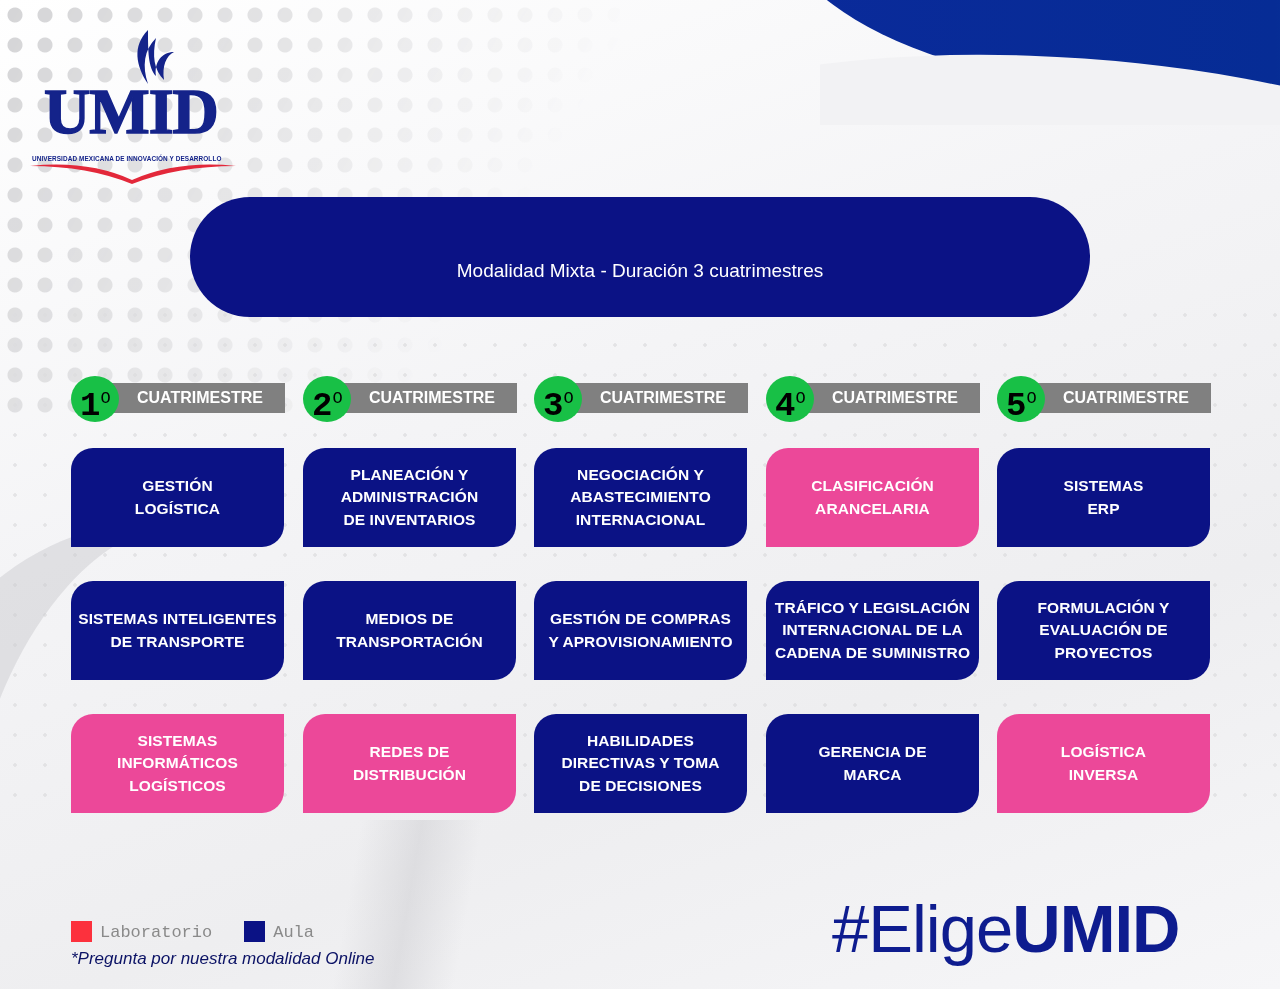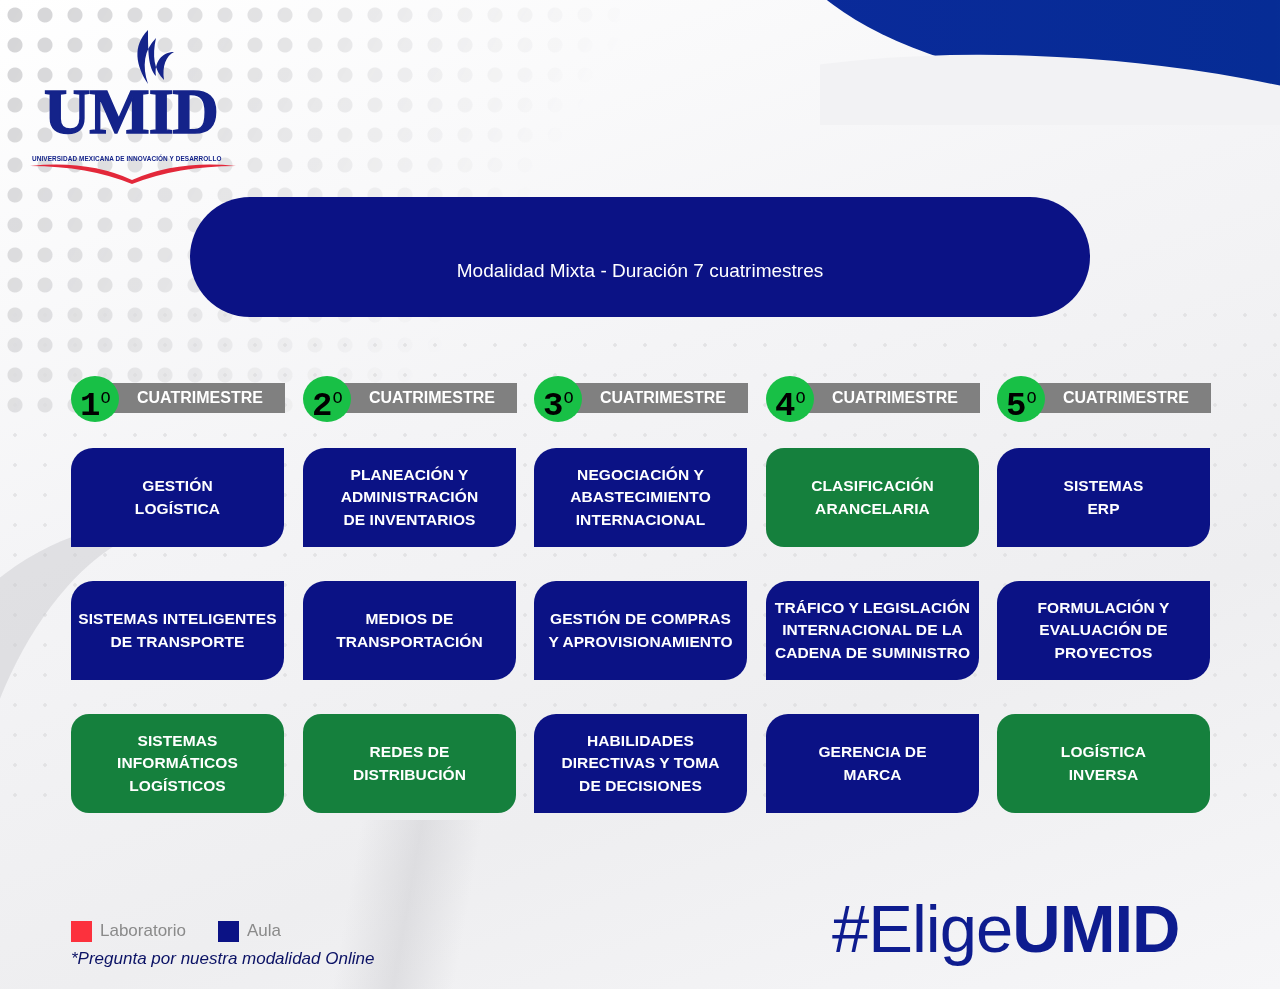--- a/index.html
+++ b/index.html
@@ -93,27 +93,27 @@
   .term-head .num sup {
     font-size: 17px; font-weight: normal; vertical-align: 12px; margin-left: 1px;
   }
   .course {
     position: absolute; left: 0; width: 213px; height: 99px; border-radius: 22px 0 22px 0;
     color: #fff; font-weight: bold; font-size: 15.5px; line-height: 22.5px;
     display: flex; align-items: center; justify-content: center; text-align: center;
     white-space: pre-line; letter-spacing: 0.1px;
   }
   .course.aula { background: #0b1285; }
-  .course.lab { background: #15803d; border-radius: 18px; }
+  .course.lab { background: #ec4899; }
   .course.r0 { top: 72px; }
   .course.r1 { top: 205px; }
   .course.r2 { top: 338px; }
 
   
-  .legend { position: absolute; left: 71px; top: 920px; height: 22px; display: flex; align-items: center; }
+  .legend { position: absolute; left: 71px; top: 920px; height: 22px; display: flex; align-items: flex-end; font-family: Liberation Mono, monospace; }
   .legend .sw { width: 21px; height: 21px; }
   .legend .lbl { color: #8a8a8a; font-size: 17px; margin-left: 8px; margin-right: 32px; }
   .note { position: absolute; left: 71px; top: 949px; font-size: 17px; font-style: italic; color: #0b1265; }
 
   .hashtag { position: absolute; left: 832px; top: 895px; font-size: 67px; color: #0e1c8f; letter-spacing: -1px; line-height: 1; }
   .hashtag b { font-weight: 900; }
 </style>
 </head>
 <body>
 
@@ -133,21 +133,21 @@
     <path d="M30 2 C14 18 18 38 30 56 C24 38 26 22 38 10 C34 28 36 42 46 52 C44 38 48 28 56 24 C44 24 36 34 38 48 C30 40 30 22 30 2 Z" fill="#14238a"></path>
   </svg>
   <div class="word">UMID</div>
   <div class="sub">UNIVERSIDAD MEXICANA DE INNOVACIÓN Y DESARROLLO</div>
   <svg class="book" viewBox="0 0 210 22">
     <path d="M2 4 Q60 -2 104 18 Q150 -2 208 4 Q150 4 104 22 Q60 4 2 4 Z" fill="#e3283a"></path>
   </svg>
 </div>
 
 <div class="header">
-  <div class="t3">Modalidad Mixta - Duración 7 cuatrimestres</div>
+  <div class="t3">Modalidad Mixta - Duración 3 cuatrimestres</div>
 </div>
 
 <div class="col" style="left:71px;">
   <div class="term-head">
     <div class="bar">CUATRIMESTRE</div>
     <div class="num"><span>1</span><sup>O</sup></div>
   </div>
   <div class="course aula r0">GESTIÓN
 LOGÍSTICA</div>
   <div class="course aula r1">SISTEMAS INTELIGENTES

